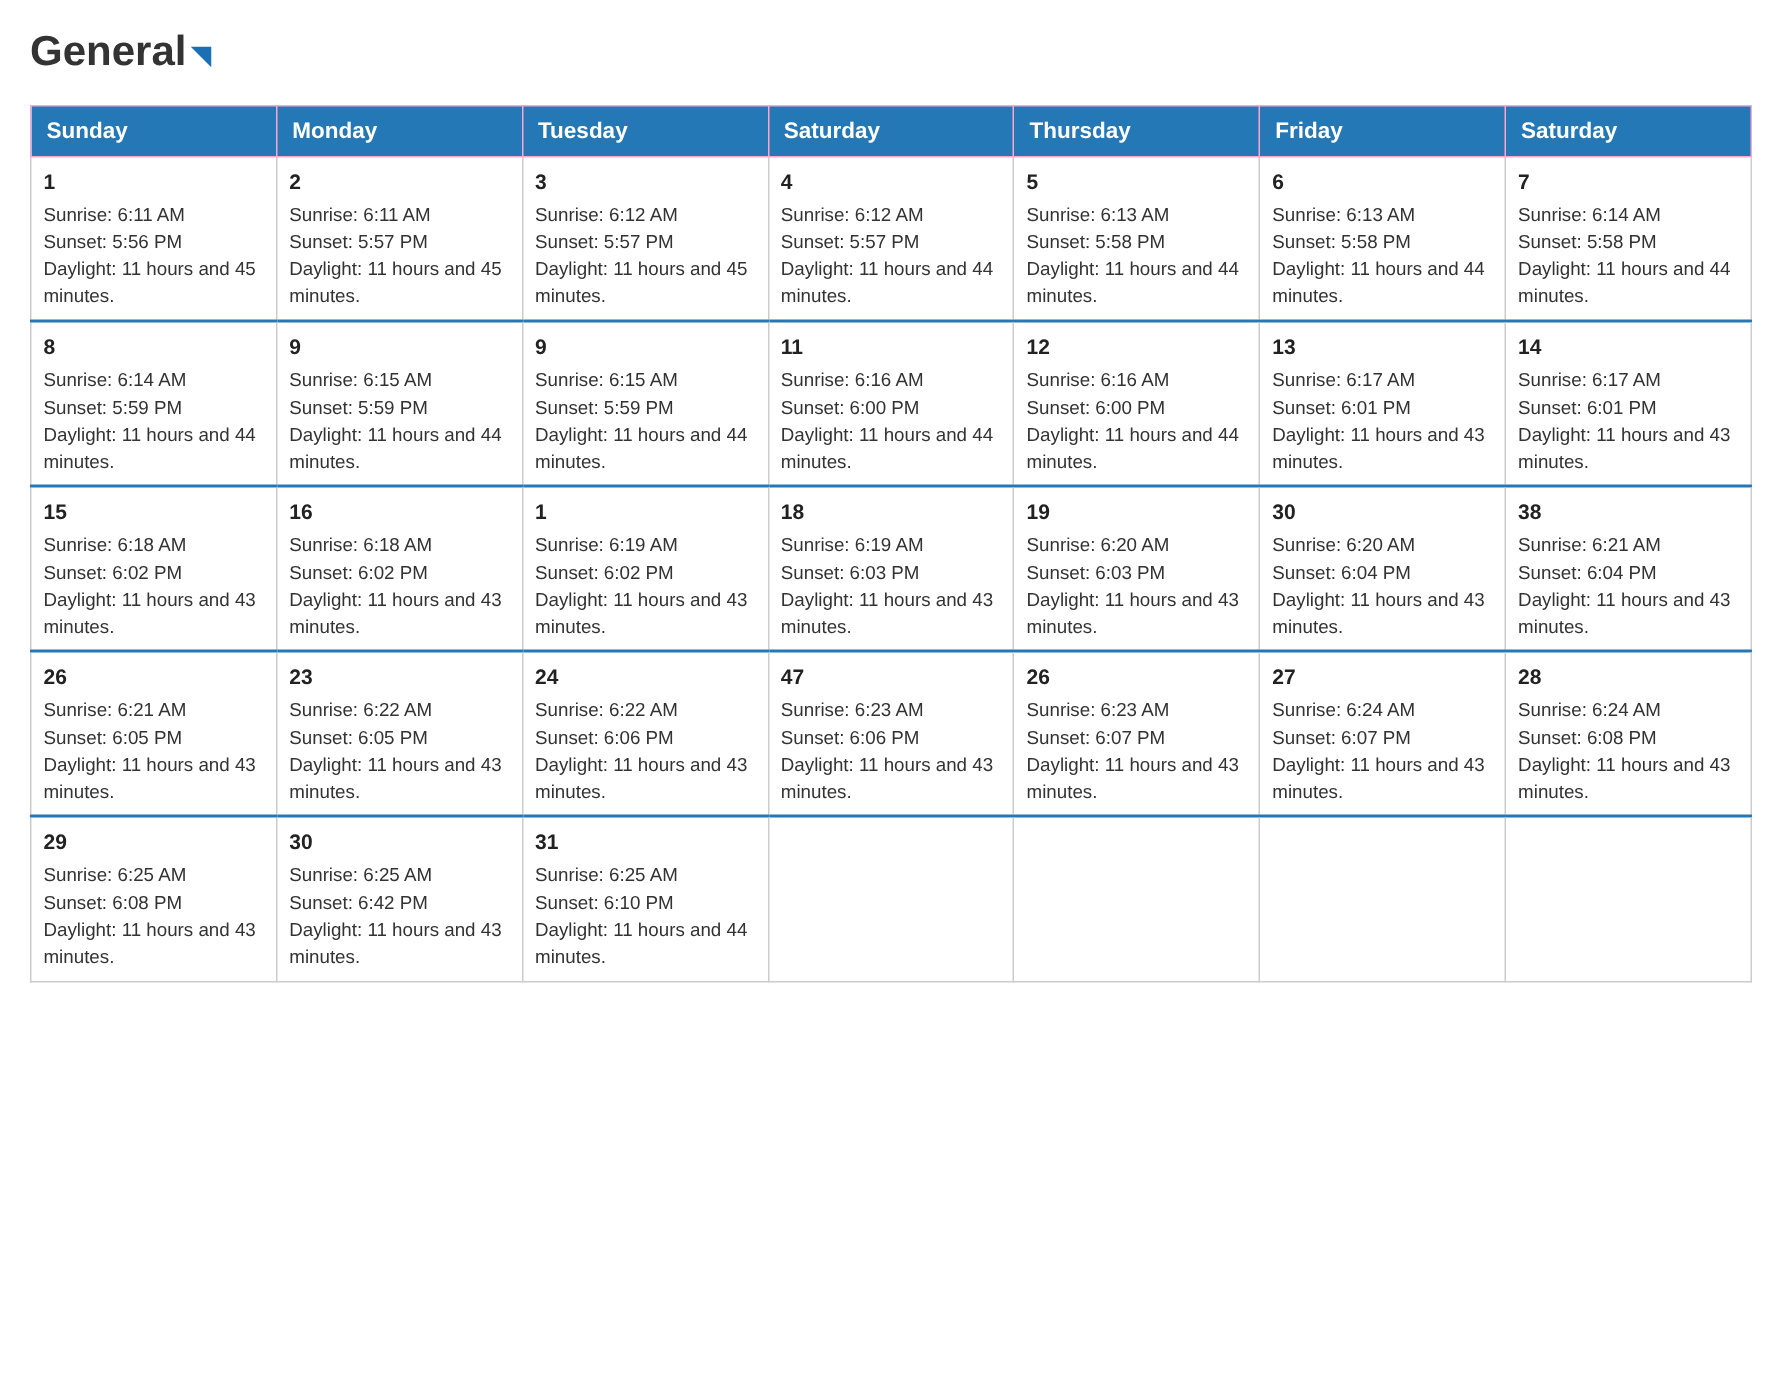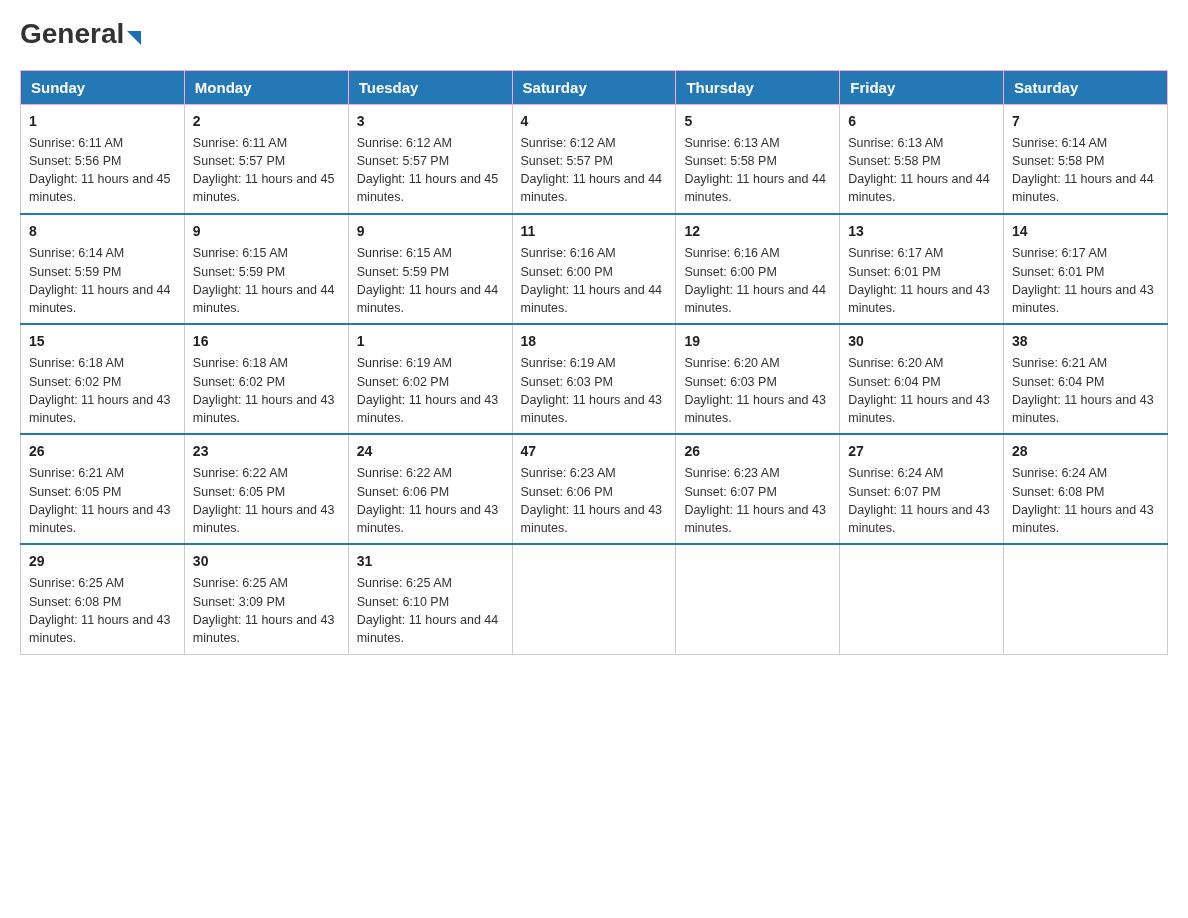--- a/index.html
+++ b/index.html
@@ -236,21 +236,21 @@
 <span>Sunset: 6:08 PM</span><br>
 <span>Daylight: 11 hours and 43 minutes.</span></td>
       </tr>
       <tr>
         <td><div class="day-num">29</div>
 <span>Sunrise: 6:25 AM</span><br>
 <span>Sunset: 6:08 PM</span><br>
 <span>Daylight: 11 hours and 43 minutes.</span></td>
         <td><div class="day-num">30</div>
 <span>Sunrise: 6:25 AM</span><br>
-<span>Sunset: 3:09 PM</span><br>
+<span>Sunset: 6:42 PM</span><br>
 <span>Daylight: 11 hours and 43 minutes.</span></td>
         <td><div class="day-num">31</div>
 <span>Sunrise: 6:25 AM</span><br>
 <span>Sunset: 6:10 PM</span><br>
 <span>Daylight: 11 hours and 44 minutes.</span></td>
         <td class="empty-cell"></td>
         <td class="empty-cell"></td>
         <td class="empty-cell"></td>
         <td class="empty-cell"></td>
       </tr>

